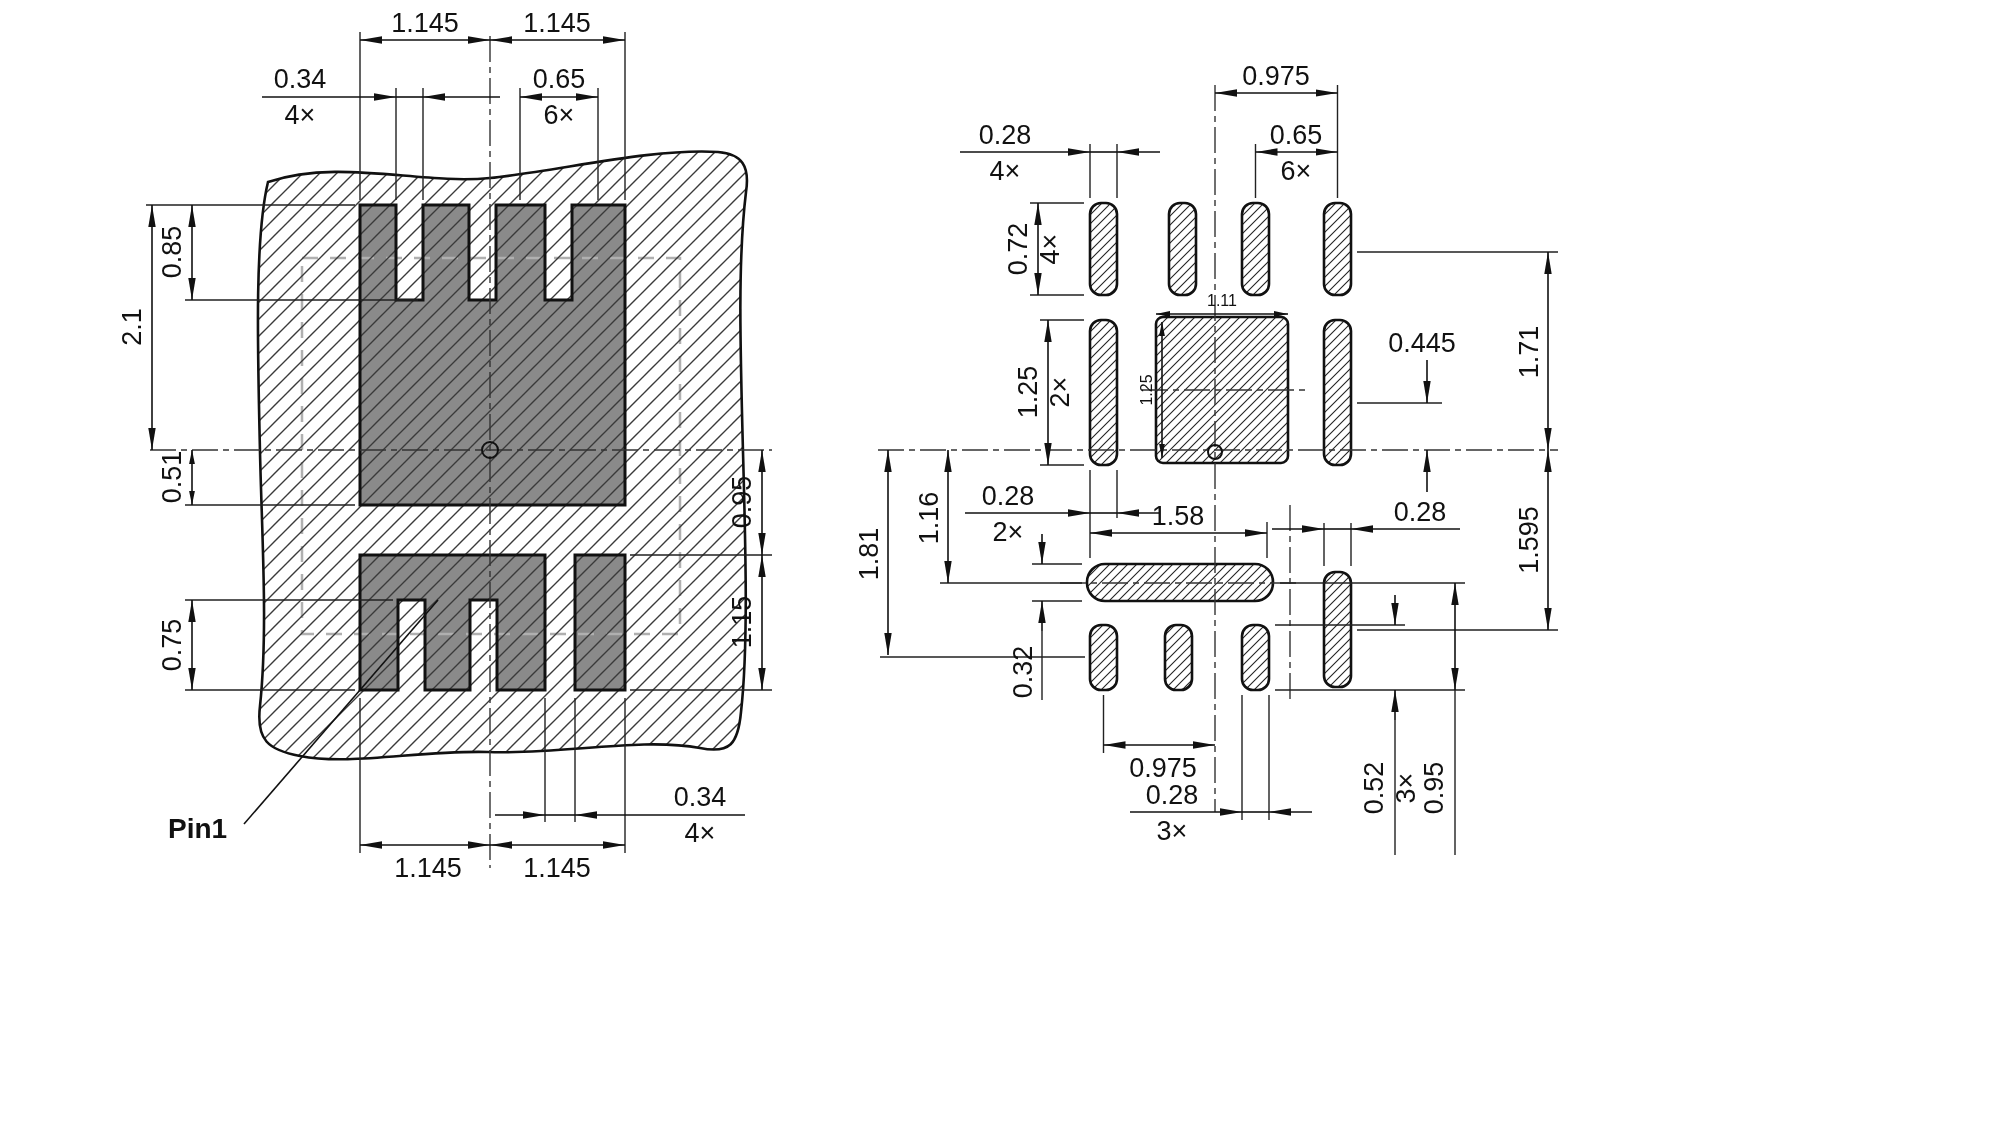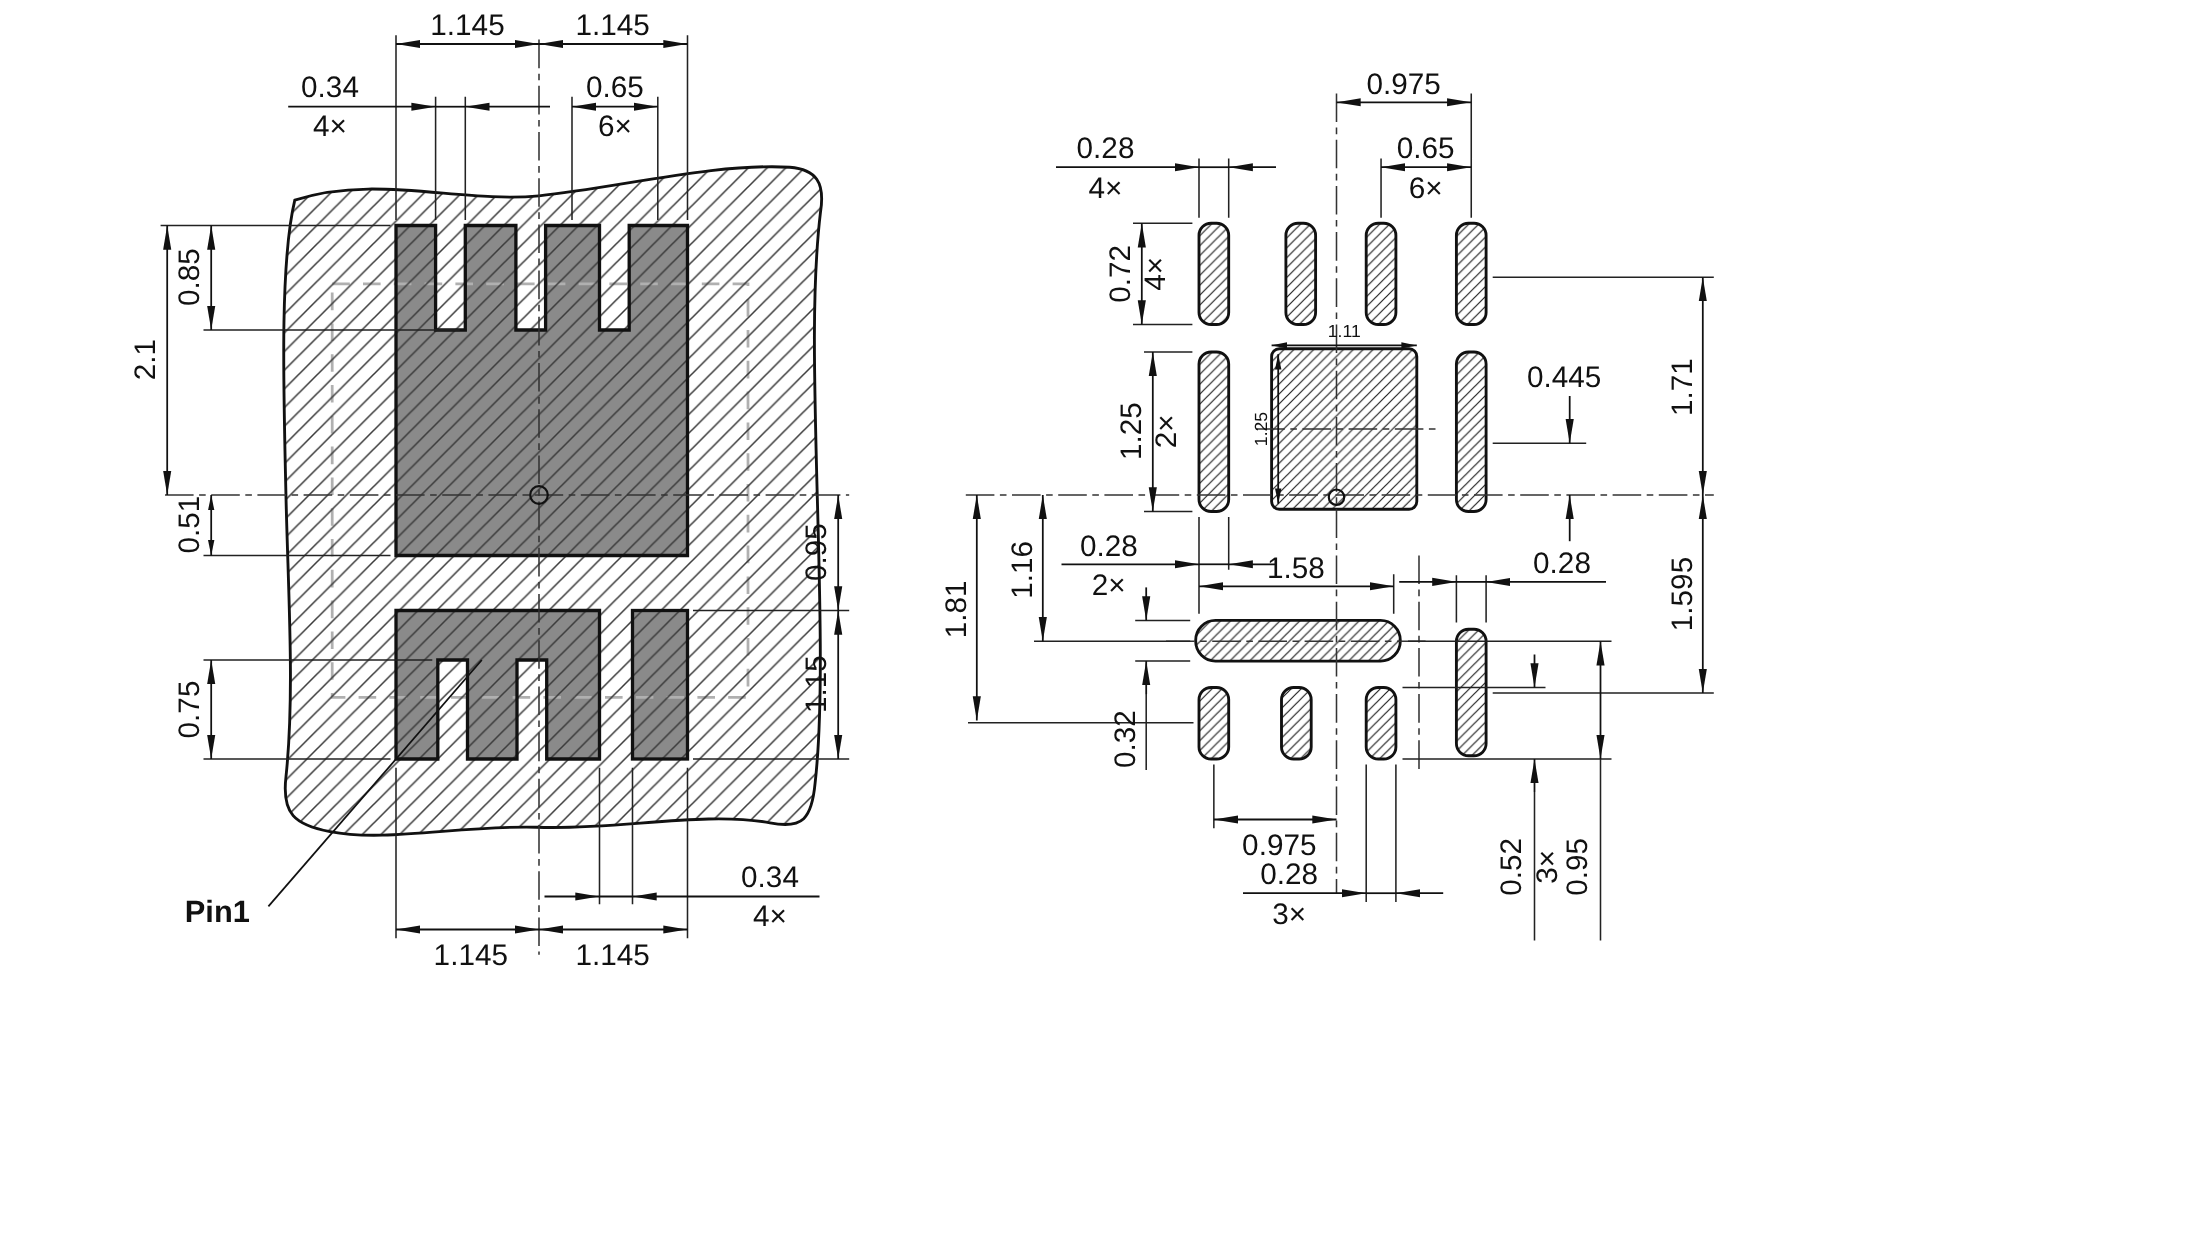--- a/index.html
+++ b/index.html
@@ -1,16 +1,16 @@
 <!DOCTYPE html>
 <html><head>
 <meta charset="utf-8">
 <style>
   html,body{margin:0;padding:0;background:#fff;}
-  .canvas{width:2000px;height:1125px;background:#c2410c;position:relative;overflow:hidden;}
+  .canvas{width:1768px;height:1125px;background:#c2410c;position:relative;overflow:hidden;}
   svg{display:block;}
   text{font-family:"Liberation Sans","DejaVu Sans",sans-serif;fill:#111;}
   .dim{font-size:27px;}
   .dimS{font-size:16px;}
   .pin1{font-size:28px;font-weight:600;}
   .ext{stroke:#222;stroke-width:1.4;fill:none;}
   .dl{stroke:#111;stroke-width:1.6;fill:none;}
   .cl{stroke:#333;stroke-width:1.4;fill:none;stroke-dasharray:26 5 6 5;}
   .padstroke{fill:none;stroke:#111;stroke-width:3;}
   .padR{fill:url(#hatchFine);stroke:#111;stroke-width:2.6;}

